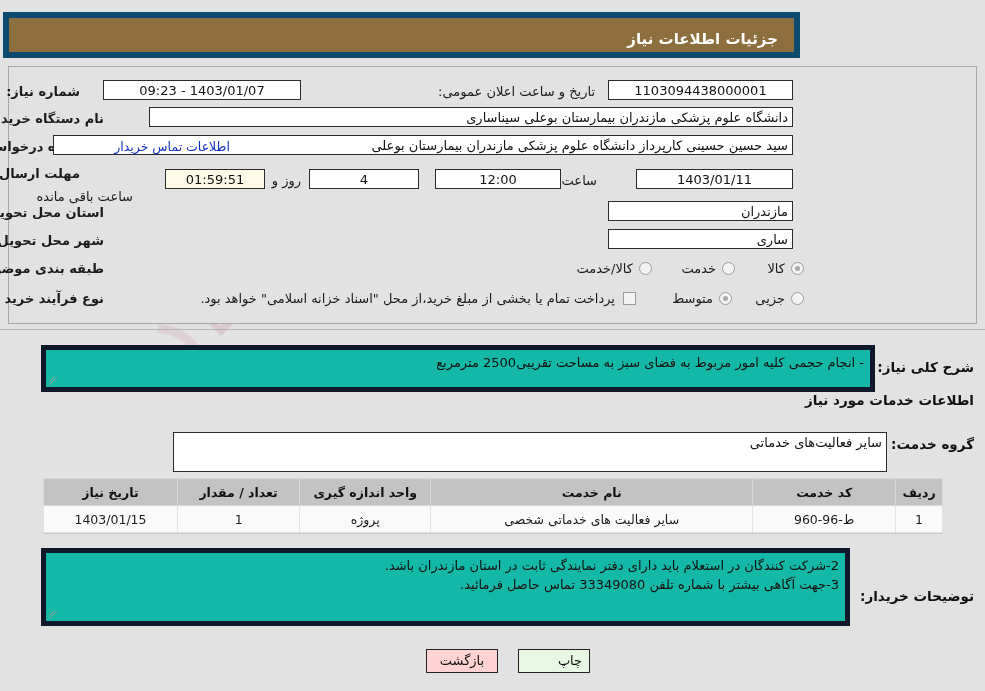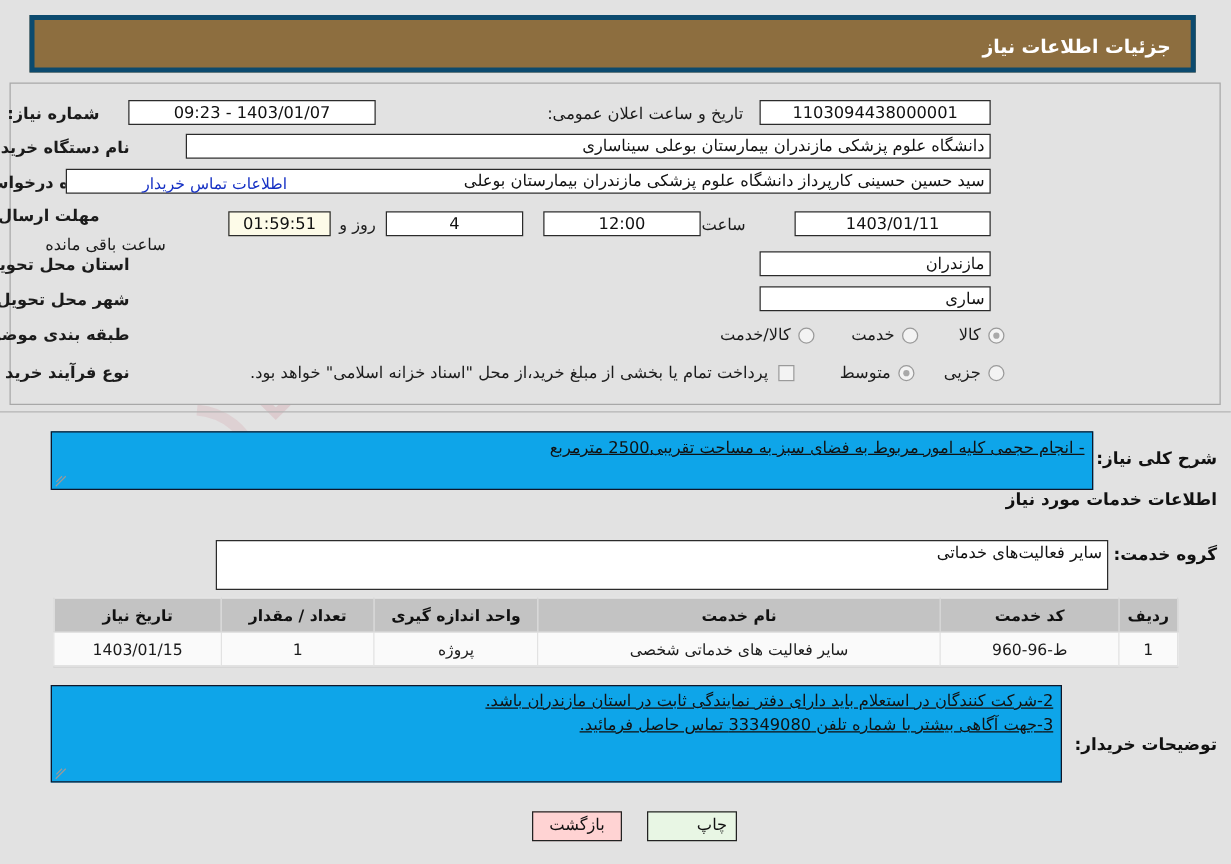--- a/index.html
+++ b/index.html
@@ -63,26 +63,26 @@
     left: 150px;
     top: 322px;
     width: 70px;
     height: 70px;
     opacity: .5;
   }
 
   
   .titlebar {
     position: absolute;
-    left: 24px;
+    left: 3px;
     top: 12px;
-    width: 933px;
+    width: 797px;
     height: 46px;
     background: #8d6e3f;
-    border: 4px solid #0c4a6e;
+    border: 6px solid #0c4a6e;
     box-sizing: border-box;
     z-index: 10;
   }
   .titlebar .t {
     position: absolute;
     right: 16px;
     top: 12px;
     color: #fff;
     font-size: 15px;
     font-weight: bold;
@@ -169,29 +169,28 @@
     width: 985px;
     height: 0;
     border-top: 1px solid #b4b4b4;
     z-index: 6;
   }
 
   
   .ta {
     position: absolute;
     box-sizing: border-box;
-    border: 1px solid #0f172a;
-    background: #0ea5e9;
+    border: 5px solid #0f172a;
+    background: #14b8a6;
     font-size: 13px;
     color: #111;
     padding: 3px 6px;
     line-height: 19px;
     overflow: hidden;
     z-index: 6;
-    text-decoration: underline;
   }
   .ta .grip {
     position: absolute;
     left: 2px;
     bottom: 1px;
     width: 12px;
     height: 12px;
   }
 
   .sect {
@@ -284,21 +283,21 @@
   <div class="linkbtn" style="right:755px; top:139px; z-index:8;">اطلاعات تماس خریدار</div>
 
   <div class="lbl b" style="right:905px; top:166px; line-height:16px; z-index:7;">
     <span>مهلت ارسال پاسخ: تا تاریخ:</span>
   </div>
   <div class="fld ctr ltr" style="right:192px; top:169px; width:157px; z-index:7;">1403/01/11</div>
   <div class="lbl" style="right:388px; top:173px; z-index:7;">ساعت</div>
   <div class="fld ctr ltr" style="right:424px; top:169px; width:126px; z-index:7;">12:00</div>
   <div class="fld ctr" style="right:566px; top:169px; width:110px; z-index:7;">4</div>
   <div class="lbl" style="right:684px; top:173px; z-index:7;">روز و</div>
-  <div class="fld ctr cream ltr" style="right:720px; top:169px; width:82px; z-index:7;text-align:center;">01:59:51</div>
+  <div class="fld ctr cream ltr" style="right:720px; top:169px; width:100px; z-index:7;text-align:center;">01:59:51</div>
   <div class="lbl" style="right:852px; top:173px; z-index:7;margin-top:16px;">ساعت باقی مانده</div>
 
   <div class="lbl b" style="right:881px; top:205px; z-index:7;">استان محل تحویل:</div>
   <div class="fld" style="right:192px; top:201px; width:185px; z-index:7;">مازندران</div>
 
   <div class="lbl b" style="right:881px; top:233px; z-index:7;">شهر محل تحویل:</div>
   <div class="fld" style="right:192px; top:229px; width:185px; z-index:7;">ساری</div>
 
   <div class="lbl b" style="right:881px; top:261px; z-index:7;">طبقه بندی موضوعی:</div>
 

